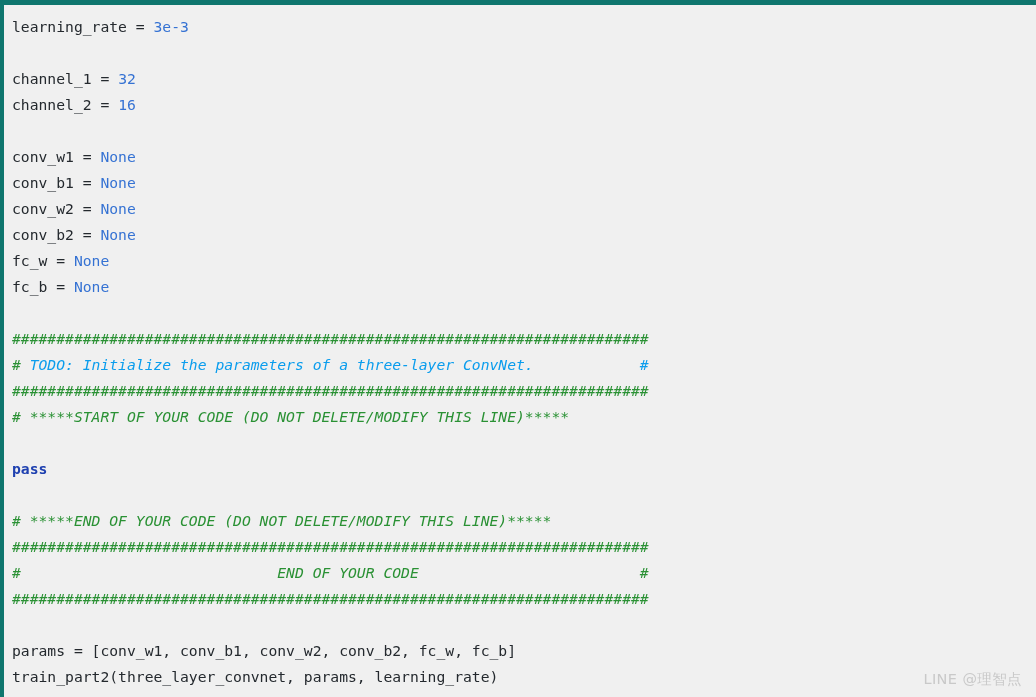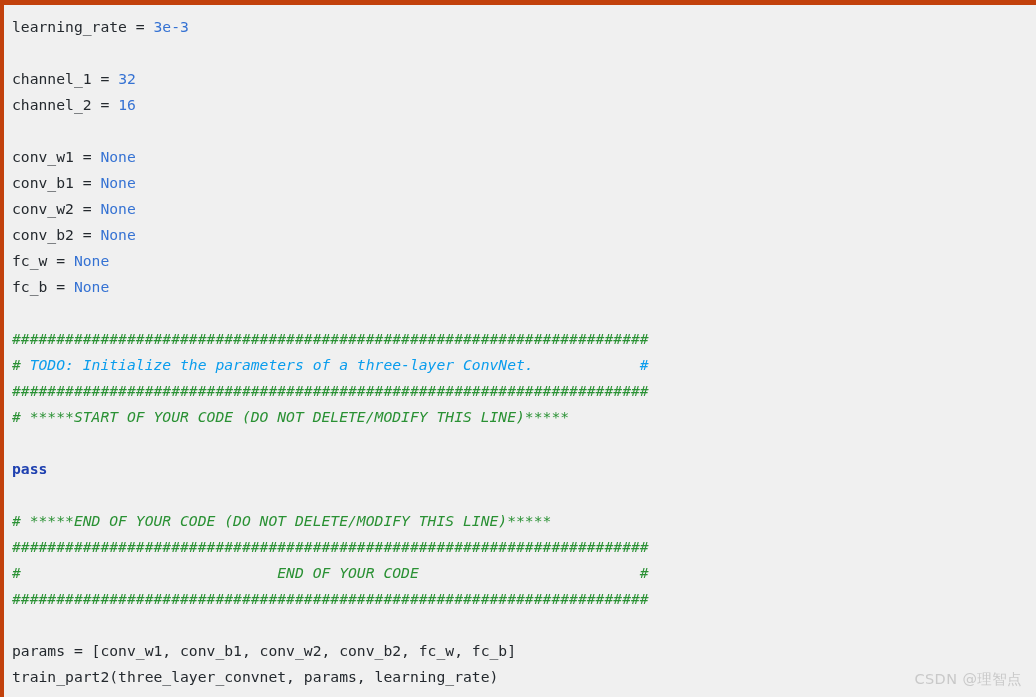--- a/index.html
+++ b/index.html
@@ -69,18 +69,18 @@
     font-size: 14.5px;
     color: #c9c9c9;
     letter-spacing: 0.4px;
     white-space: pre;
     user-select: none;
   }
 </style>
 </head>
 <body>
 
-<div id="screenshot" style="background: #c2410c;">
+<div id="screenshot" style="background: #0f766e;">
   <div id="code-cell" style="background: rgb(240, 240, 240);">
     <div id="code-lines"><div class="line"><span class="tok-plain" style="color: rgb(36, 41, 46);">learning_rate = </span><span class="tok-literal" style="color: rgb(53, 114, 211);">3e-3</span></div><div class="line blank">&nbsp;</div><div class="line"><span class="tok-plain" style="color: rgb(36, 41, 46);">channel_1 = </span><span class="tok-literal" style="color: rgb(53, 114, 211);">32</span></div><div class="line"><span class="tok-plain" style="color: rgb(36, 41, 46);">channel_2 = </span><span class="tok-literal" style="color: rgb(53, 114, 211);">16</span></div><div class="line blank">&nbsp;</div><div class="line"><span class="tok-plain" style="color: rgb(36, 41, 46);">conv_w1 = </span><span class="tok-literal" style="color: rgb(53, 114, 211);">None</span></div><div class="line"><span class="tok-plain" style="color: rgb(36, 41, 46);">conv_b1 = </span><span class="tok-literal" style="color: rgb(53, 114, 211);">None</span></div><div class="line"><span class="tok-plain" style="color: rgb(36, 41, 46);">conv_w2 = </span><span class="tok-literal" style="color: rgb(53, 114, 211);">None</span></div><div class="line"><span class="tok-plain" style="color: rgb(36, 41, 46);">conv_b2 = </span><span class="tok-literal" style="color: rgb(53, 114, 211);">None</span></div><div class="line"><span class="tok-plain" style="color: rgb(36, 41, 46);">fc_w = </span><span class="tok-literal" style="color: rgb(53, 114, 211);">None</span></div><div class="line"><span class="tok-plain" style="color: rgb(36, 41, 46);">fc_b = </span><span class="tok-literal" style="color: rgb(53, 114, 211);">None</span></div><div class="line blank">&nbsp;</div><div class="line"><span class="tok-hash" style="color: rgb(42, 145, 52); font-style: italic;">########################################################################</span></div><div class="line"><span class="tok-hash" style="color: rgb(42, 145, 52); font-style: italic;">#</span><span class="tok-todo" style="color: rgb(11, 157, 237); font-style: italic;"> TODO: Initialize the parameters of a three-layer ConvNet.            #</span></div><div class="line"><span class="tok-hash" style="color: rgb(42, 145, 52); font-style: italic;">########################################################################</span></div><div class="line"><span class="tok-comment" style="color: rgb(42, 145, 52); font-style: italic;"># *****START OF YOUR CODE (DO NOT DELETE/MODIFY THIS LINE)*****</span></div><div class="line blank">&nbsp;</div><div class="line"><span class="tok-keyword" style="color: rgb(31, 65, 176); font-weight: 700;">pass</span></div><div class="line blank">&nbsp;</div><div class="line"><span class="tok-comment" style="color: rgb(42, 145, 52); font-style: italic;"># *****END OF YOUR CODE (DO NOT DELETE/MODIFY THIS LINE)*****</span></div><div class="line"><span class="tok-hash" style="color: rgb(42, 145, 52); font-style: italic;">########################################################################</span></div><div class="line"><span class="tok-comment" style="color: rgb(42, 145, 52); font-style: italic;">#                             END OF YOUR CODE                         #</span></div><div class="line"><span class="tok-hash" style="color: rgb(42, 145, 52); font-style: italic;">########################################################################</span></div><div class="line blank">&nbsp;</div><div class="line"><span class="tok-plain" style="color: rgb(36, 41, 46);">params = [conv_w1, conv_b1, conv_w2, conv_b2, fc_w, fc_b]</span></div><div class="line"><span class="tok-plain" style="color: rgb(36, 41, 46);">train_part2(three_layer_convnet, params, learning_rate)</span></div></div>
   </div>
-  <div id="watermark" style="color: rgb(201, 201, 201);">CSDN @理智点</div>
+  <div id="watermark" style="color: rgb(201, 201, 201);">LINE @理智点</div>
 </div>
 
 </body></html>

